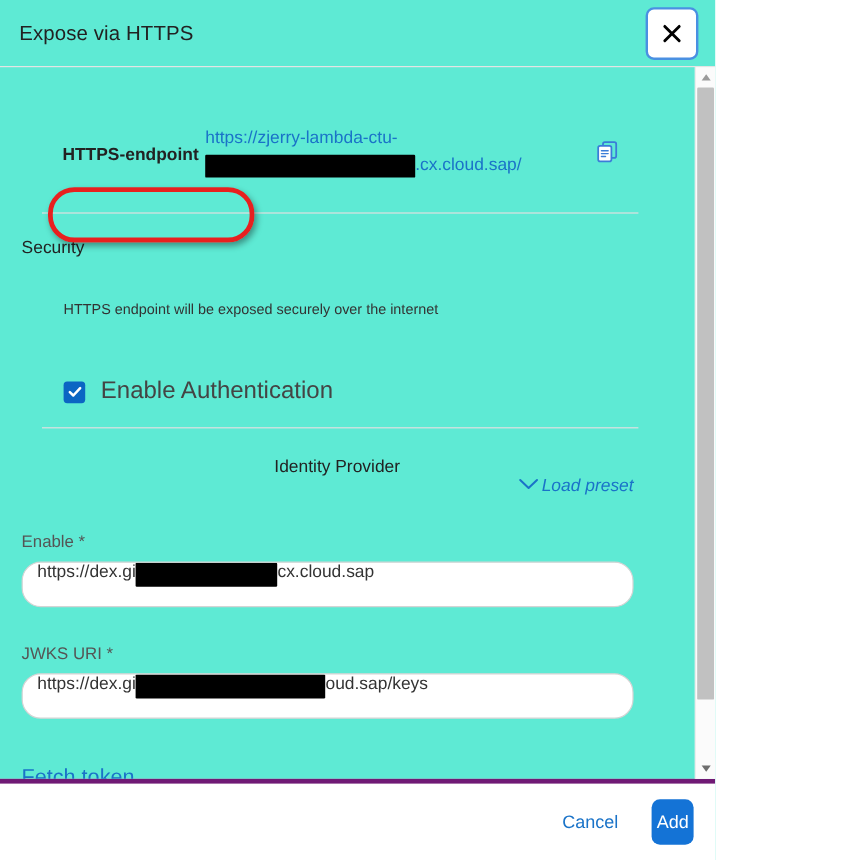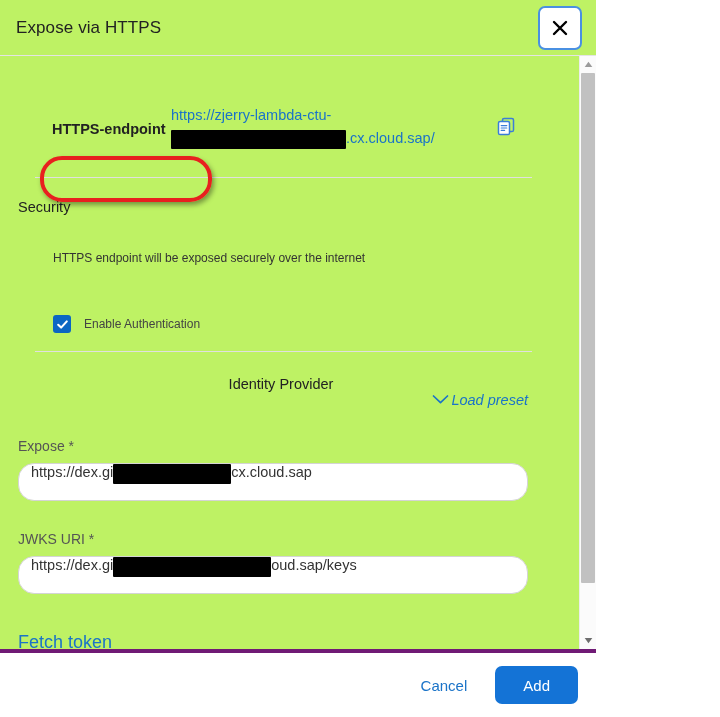--- a/index.html
+++ b/index.html
@@ -8,21 +8,21 @@
     width: 720px; height: 717px;
     background: #ffffff;
     font-family: "Liberation Sans", sans-serif;
     -webkit-font-smoothing: antialiased;
   }
 
   .dialog {
     position: relative;
     width: 596px;
     height: 717px;
-    background: #bef264;
+    background: #5eead4;
     display: flex;
     flex-direction: column;
     overflow: hidden;
   }
 
   
   .dialog-header {
     position: relative;
     height: 56px;
     flex: 0 0 56px;
@@ -157,21 +157,21 @@
     width: 18px; height: 18px;
     background: #0b66c3;
     border-radius: 3px;
     flex: 0 0 18px;
     display: flex;
     align-items: center;
     justify-content: center;
   }
   .checkbox-label {
     margin-left: 13px;
-    font-size: 12px;
+    font-size: 20px;
     color: #444;
   }
 
   
   .idp-header {
     display: flex;
     align-items: center;
     padding-top: 24px;
     flex-direction: column;
   }
@@ -268,21 +268,21 @@
     cursor: pointer;
     padding: 8px 6px;
     font-family: inherit;
   }
   .btn-add {
     background: #1473d6;
     color: #fff;
     border: none;
     border-radius: 7px;
     font-size: 15px;
-    padding: 0 28px;
+    padding: 0 4px;
     height: 38px;
     cursor: pointer;
     font-family: inherit;
   }
 </style>
 </head>
 <body>
 
 <div class="dialog">
 
@@ -342,21 +342,21 @@
         <div class="load-preset">
           <span>
             <svg width="17" height="11" viewBox="0 0 17 11">
               <path d="M1.5 2 L8.5 8.6 L15.5 2" fill="none" stroke="#1a73c8" stroke-width="1.7" stroke-linecap="round" stroke-linejoin="round"></path>
             </svg>
           </span>
           <span>Load preset</span>
         </div>
       </div>
 
-      <div class="field-label">Expose *</div>
+      <div class="field-label">Enable *</div>
       <div class="text-input">
         <span>https://dex.gi</span>
           <span class="redact redact-issuer"></span>
           <span>cx.cloud.sap</span>
       </div>
 
       <div class="field-label">JWKS URI *</div>
       <div class="text-input">
         <span>https://dex.gi</span>
           <span class="redact redact-jwks"></span>

